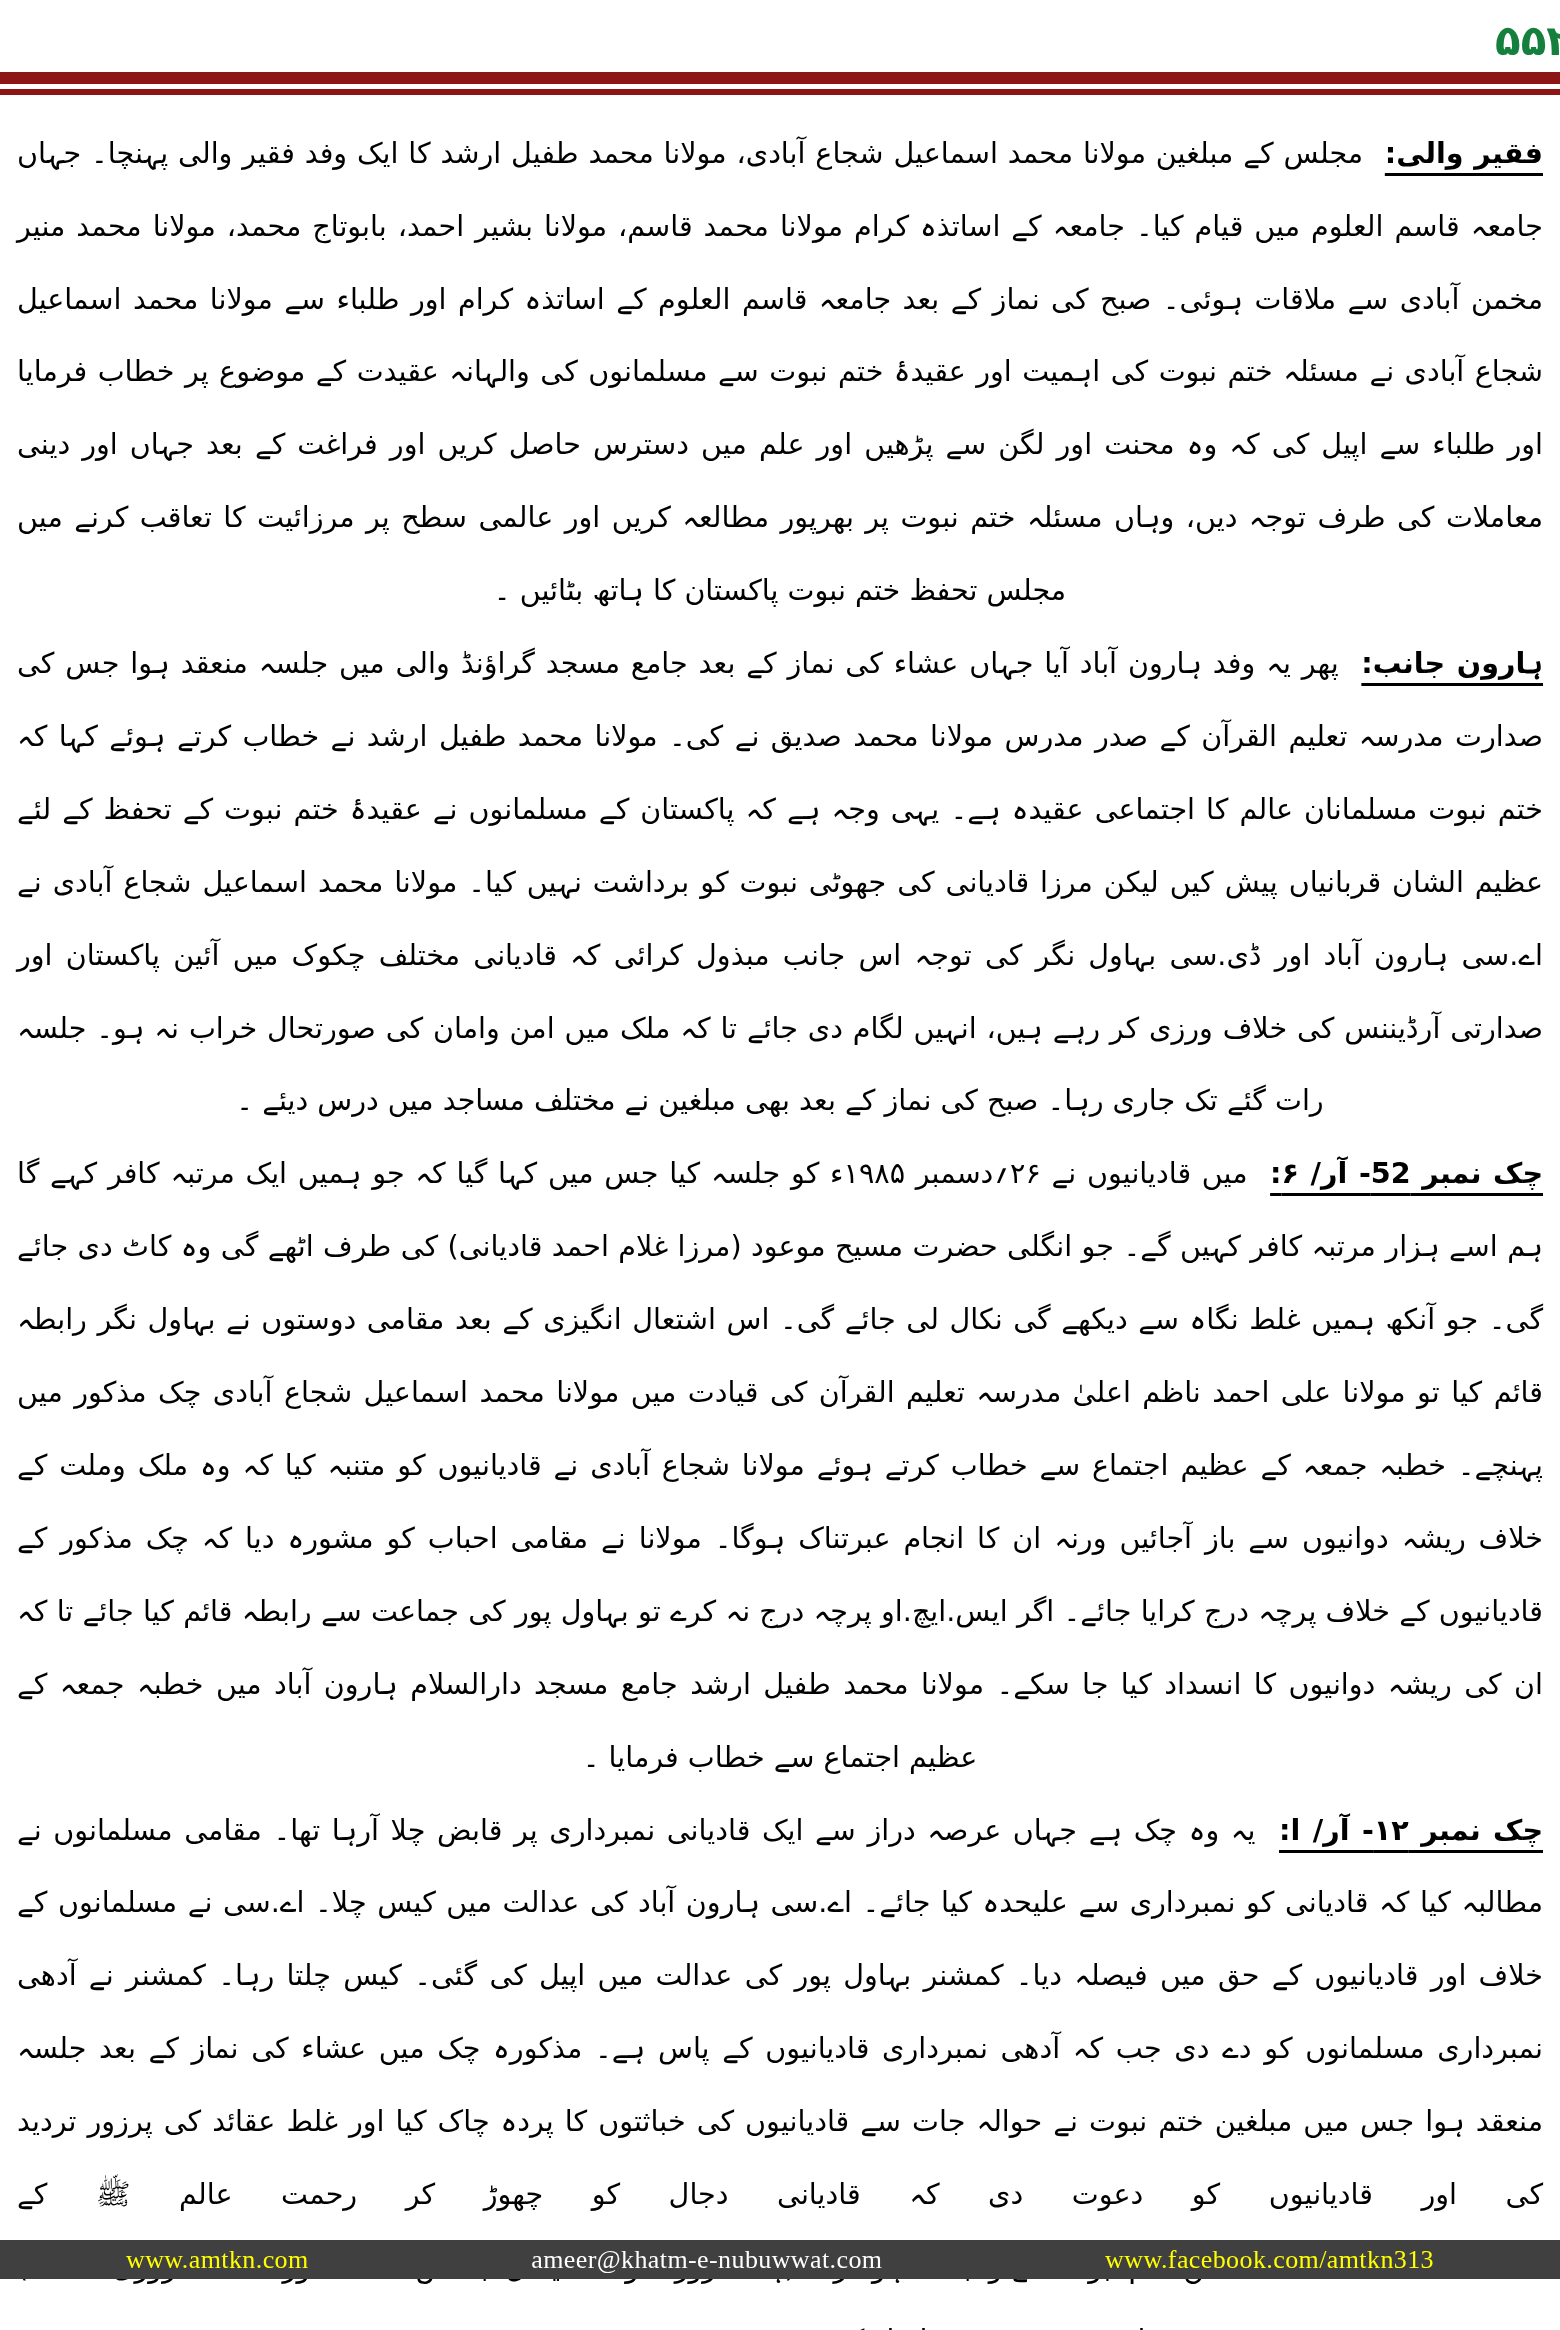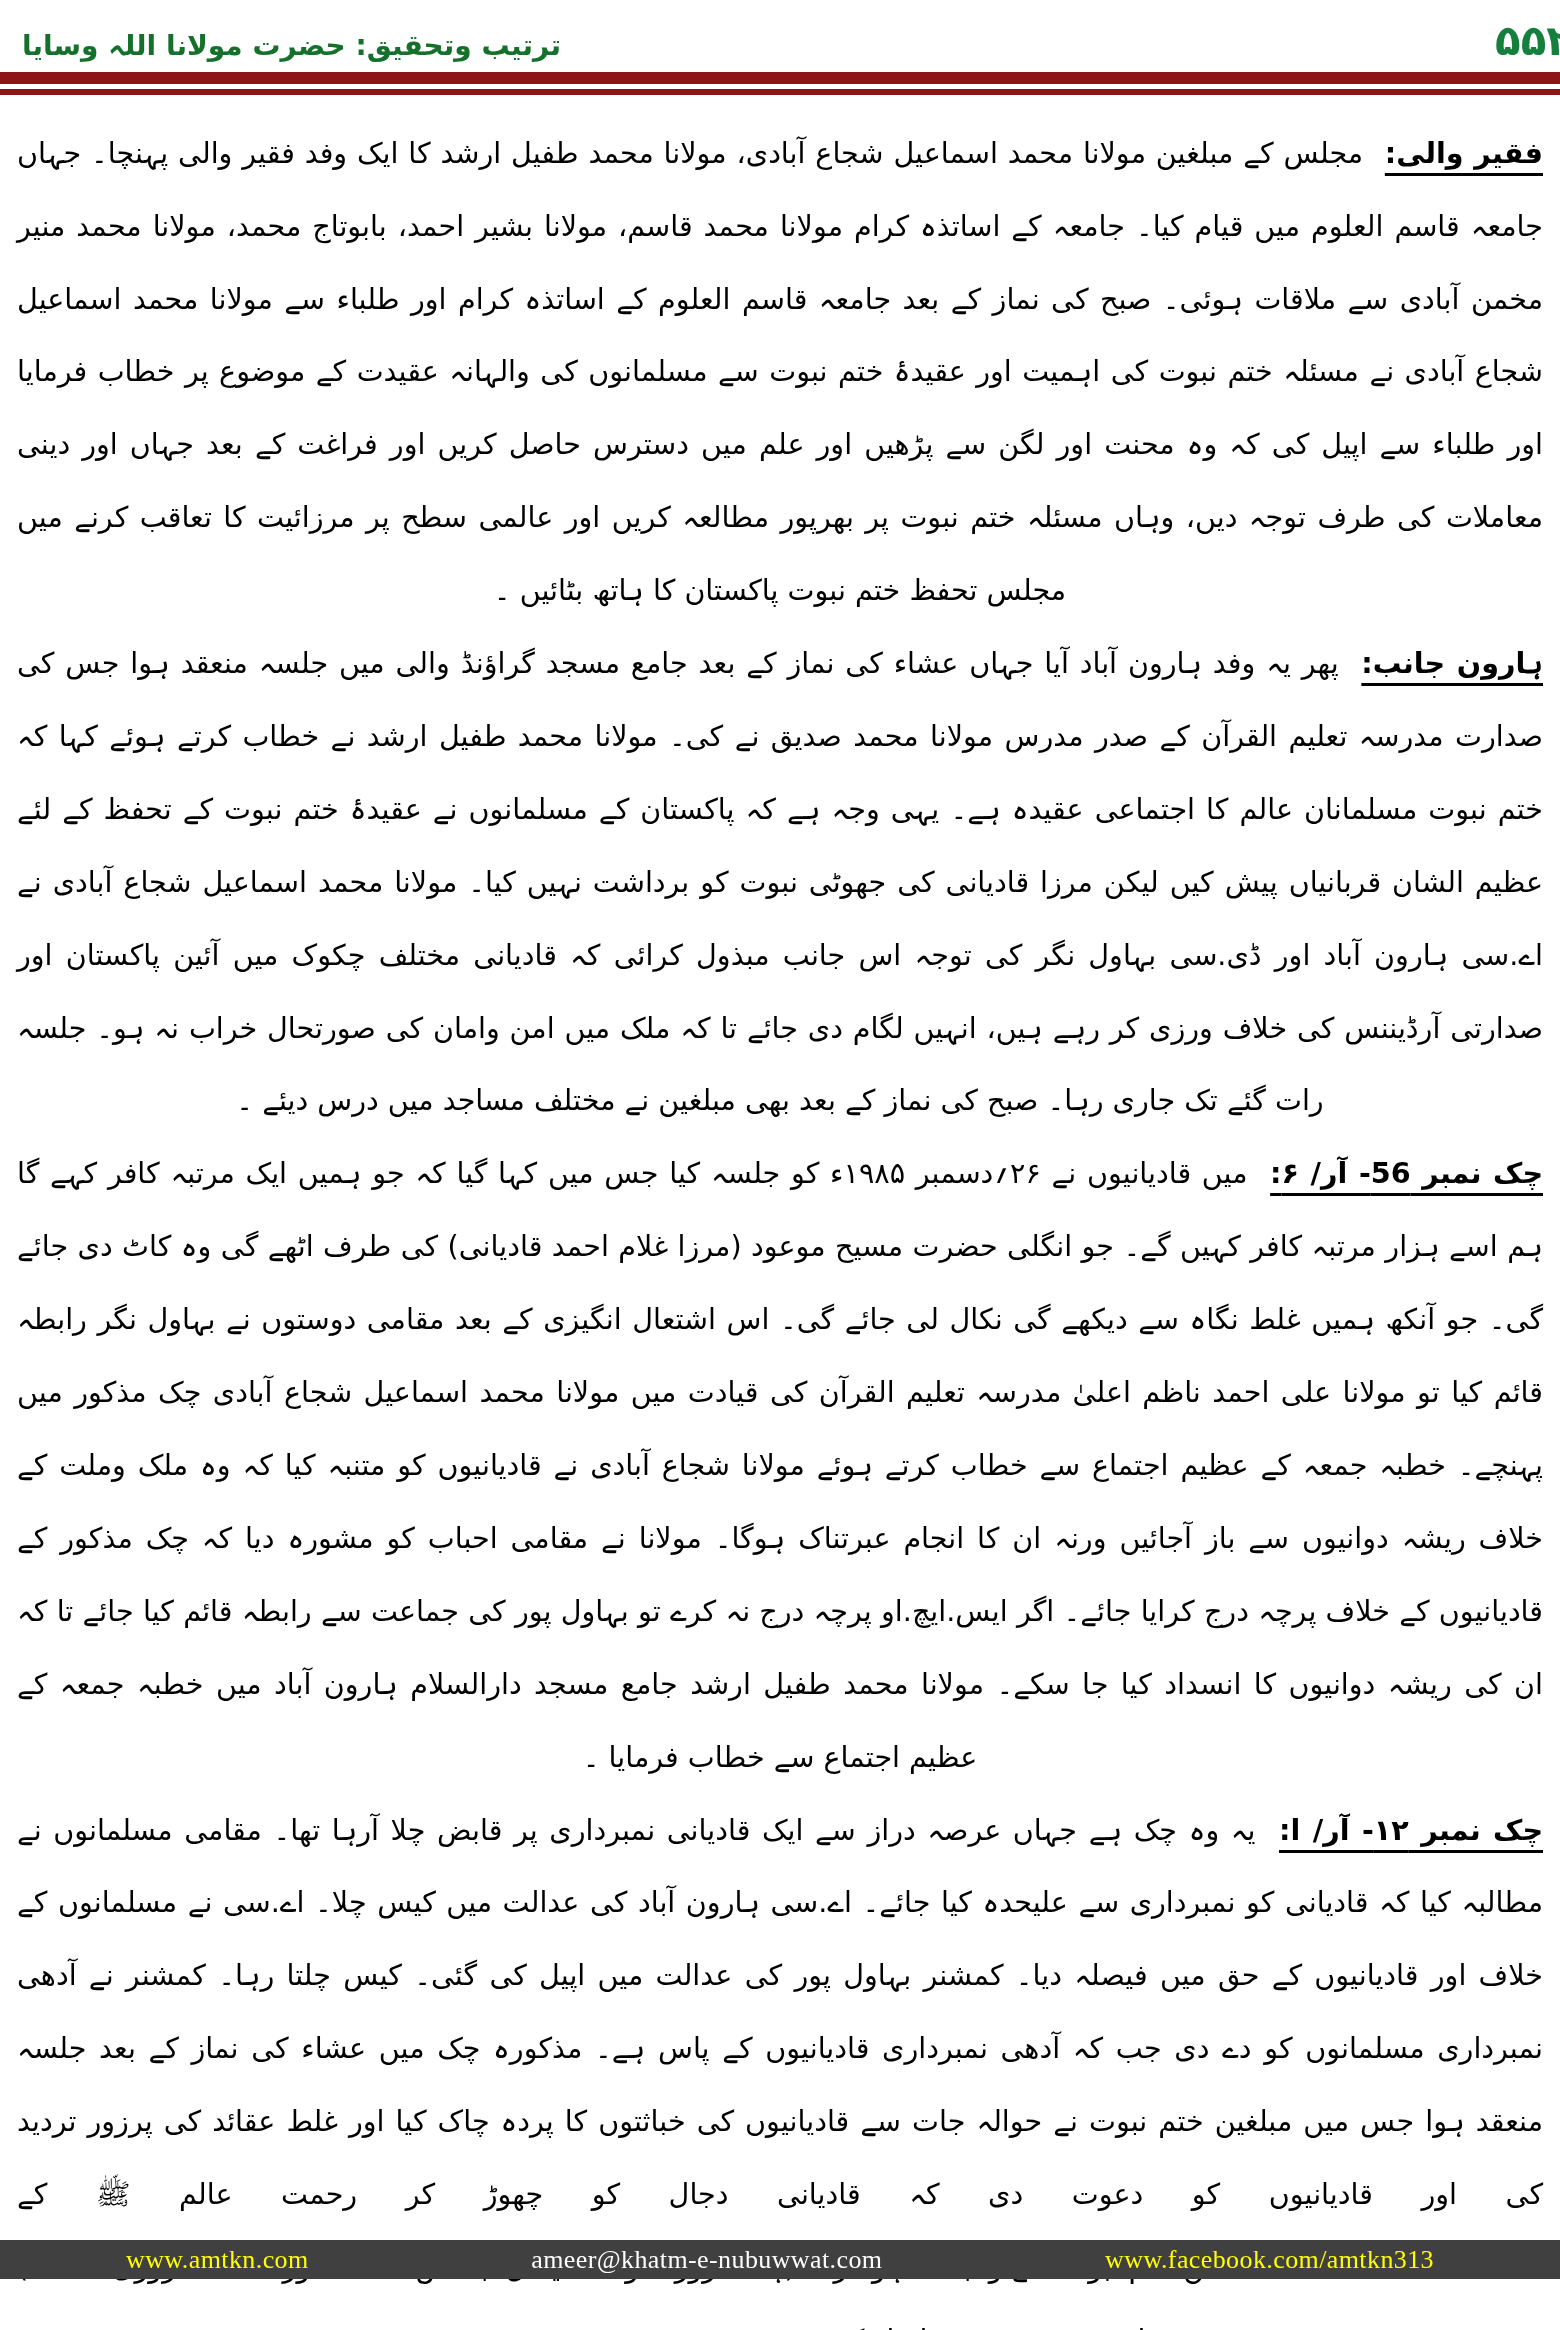--- a/index.html
+++ b/index.html
@@ -94,40 +94,39 @@
   .f-yellow { color: #ffff00; }
   .f-white  { color: #ffffff; }
 </style>
 </head>
 <body>
 
 <div class="page">
 
   <div class="header">
     <div class="page-number">۵۵۲</div>
-    <div class="header-title">ترتیب وتحقیق: حضرت مولانا اللہ وسایا</div>
   </div>
 
   <div class="rule-thick"></div>
   <div class="rule-thin"></div>
 
   <div class="body-text">
 
     <p class="para">
       <span class="para-heading">فقیر والی:</span>
       <span>مجلس کے مبلغین مولانا محمد اسماعیل شجاع آبادی، مولانا محمد طفیل ارشد کا ایک وفد فقیر والی پہنچا۔ جہاں جامعہ قاسم العلوم میں قیام کیا۔ جامعہ کے اساتذہ کرام مولانا محمد قاسم، مولانا بشیر احمد، بابوتاج محمد، مولانا محمد منیر مخمن آبادی سے ملاقات ہوئی۔ صبح کی نماز کے بعد جامعہ قاسم العلوم کے اساتذہ کرام اور طلباء سے مولانا محمد اسماعیل شجاع آبادی نے مسئلہ ختم نبوت کی اہمیت اور عقیدۂ ختم نبوت سے مسلمانوں کی والہانہ عقیدت کے موضوع پر خطاب فرمایا اور طلباء سے اپیل کی کہ وہ محنت اور لگن سے پڑھیں اور علم میں دسترس حاصل کریں اور فراغت کے بعد جہاں اور دینی معاملات کی طرف توجہ دیں، وہاں مسئلہ ختم نبوت پر بھرپور مطالعہ کریں اور عالمی سطح پر مرزائیت کا تعاقب کرنے میں مجلس تحفظ ختم نبوت پاکستان کا ہاتھ بٹائیں ۔</span>
     </p>
 
     <p class="para">
       <span class="para-heading">ہارون جانب:</span>
       <span>پھر یہ وفد ہارون آباد آیا جہاں عشاء کی نماز کے بعد جامع مسجد گراؤنڈ والی میں جلسہ منعقد ہوا جس کی صدارت مدرسہ تعلیم القرآن کے صدر مدرس مولانا محمد صدیق نے کی۔ مولانا محمد طفیل ارشد نے خطاب کرتے ہوئے کہا کہ ختم نبوت مسلمانان عالم کا اجتماعی عقیدہ ہے۔ یہی وجہ ہے کہ پاکستان کے مسلمانوں نے عقیدۂ ختم نبوت کے تحفظ کے لئے عظیم الشان قربانیاں پیش کیں لیکن مرزا قادیانی کی جھوٹی نبوت کو برداشت نہیں کیا۔ مولانا محمد اسماعیل شجاع آبادی نے اے.سی ہارون آباد اور ڈی.سی بہاول نگر کی توجہ اس جانب مبذول کرائی کہ قادیانی مختلف چکوک میں آئین پاکستان اور صدارتی آرڈیننس کی خلاف ورزی کر رہے ہیں، انہیں لگام دی جائے تا کہ ملک میں امن وامان کی صورتحال خراب نہ ہو۔ جلسہ رات گئے تک جاری رہا۔ صبح کی نماز کے بعد بھی مبلغین نے مختلف مساجد میں درس دیئے ۔</span>
     </p>
 
     <p class="para">
-      <span class="para-heading">چک نمبر 56- آر/ ۶:</span>
+      <span class="para-heading">چک نمبر 52- آر/ ۶:</span>
       <span>میں قادیانیوں نے ۲۶؍دسمبر ۱۹۸۵ء کو جلسہ کیا جس میں کہا گیا کہ جو ہمیں ایک مرتبہ کافر کہے گا ہم اسے ہزار مرتبہ کافر کہیں گے۔ جو انگلی حضرت مسیح موعود (مرزا غلام احمد قادیانی) کی طرف اٹھے گی وہ کاٹ دی جائے گی۔ جو آنکھ ہمیں غلط نگاہ سے دیکھے گی نکال لی جائے گی۔ اس اشتعال انگیزی کے بعد مقامی دوستوں نے بہاول نگر رابطہ قائم کیا تو مولانا علی احمد ناظم اعلیٰ مدرسہ تعلیم القرآن کی قیادت میں مولانا محمد اسماعیل شجاع آبادی چک مذکور میں پہنچے۔ خطبہ جمعہ کے عظیم اجتماع سے خطاب کرتے ہوئے مولانا شجاع آبادی نے قادیانیوں کو متنبہ کیا کہ وہ ملک وملت کے خلاف ریشہ دوانیوں سے باز آجائیں ورنہ ان کا انجام عبرتناک ہوگا۔ مولانا نے مقامی احباب کو مشورہ دیا کہ چک مذکور کے قادیانیوں کے خلاف پرچہ درج کرایا جائے۔ اگر ایس.ایچ.او پرچہ درج نہ کرے تو بہاول پور کی جماعت سے رابطہ قائم کیا جائے تا کہ ان کی ریشہ دوانیوں کا انسداد کیا جا سکے۔ مولانا محمد طفیل ارشد جامع مسجد دارالسلام ہارون آباد میں خطبہ جمعہ کے عظیم اجتماع سے خطاب فرمایا ۔</span>
     </p>
 
     <p class="para" style="text-align-last: justify;">
       <span class="para-heading">چک نمبر ۱۲- آر/ ا:</span>
       <span>یہ وہ چک ہے جہاں عرصہ دراز سے ایک قادیانی نمبرداری پر قابض چلا آرہا تھا۔ مقامی مسلمانوں نے مطالبہ کیا کہ قادیانی کو نمبرداری سے علیحدہ کیا جائے۔ اے.سی ہارون آباد کی عدالت میں کیس چلا۔ اے.سی نے مسلمانوں کے خلاف اور قادیانیوں کے حق میں فیصلہ دیا۔ کمشنر بہاول پور کی عدالت میں اپیل کی گئی۔ کیس چلتا رہا۔ کمشنر نے آدھی نمبرداری مسلمانوں کو دے دی جب کہ آدھی نمبرداری قادیانیوں کے پاس ہے۔ مذکورہ چک میں عشاء کی نماز کے بعد جلسہ منعقد ہوا جس میں مبلغین ختم نبوت نے حوالہ جات سے قادیانیوں کی خباثتوں کا پردہ چاک کیا اور غلط عقائد کی پرزور تردید کی اور قادیانیوں کو دعوت دی کہ قادیانی دجال کو چھوڑ کر رحمت عالم ﷺ کے</span>
     </p>
 
     <div class="final-line">
       <span class="closing">دامن ختم نبوت سے والبستہ ہو کر دین ودنیا میں سرخروئی حاصل کریں ۔</span>

